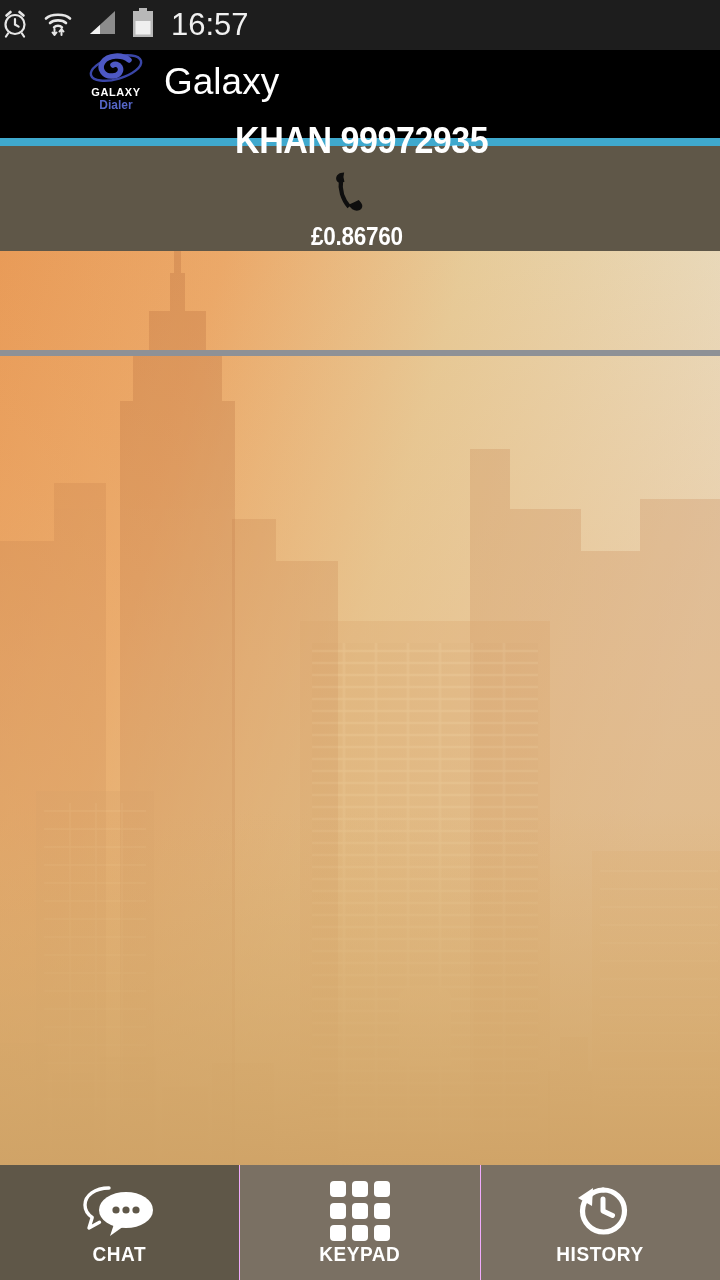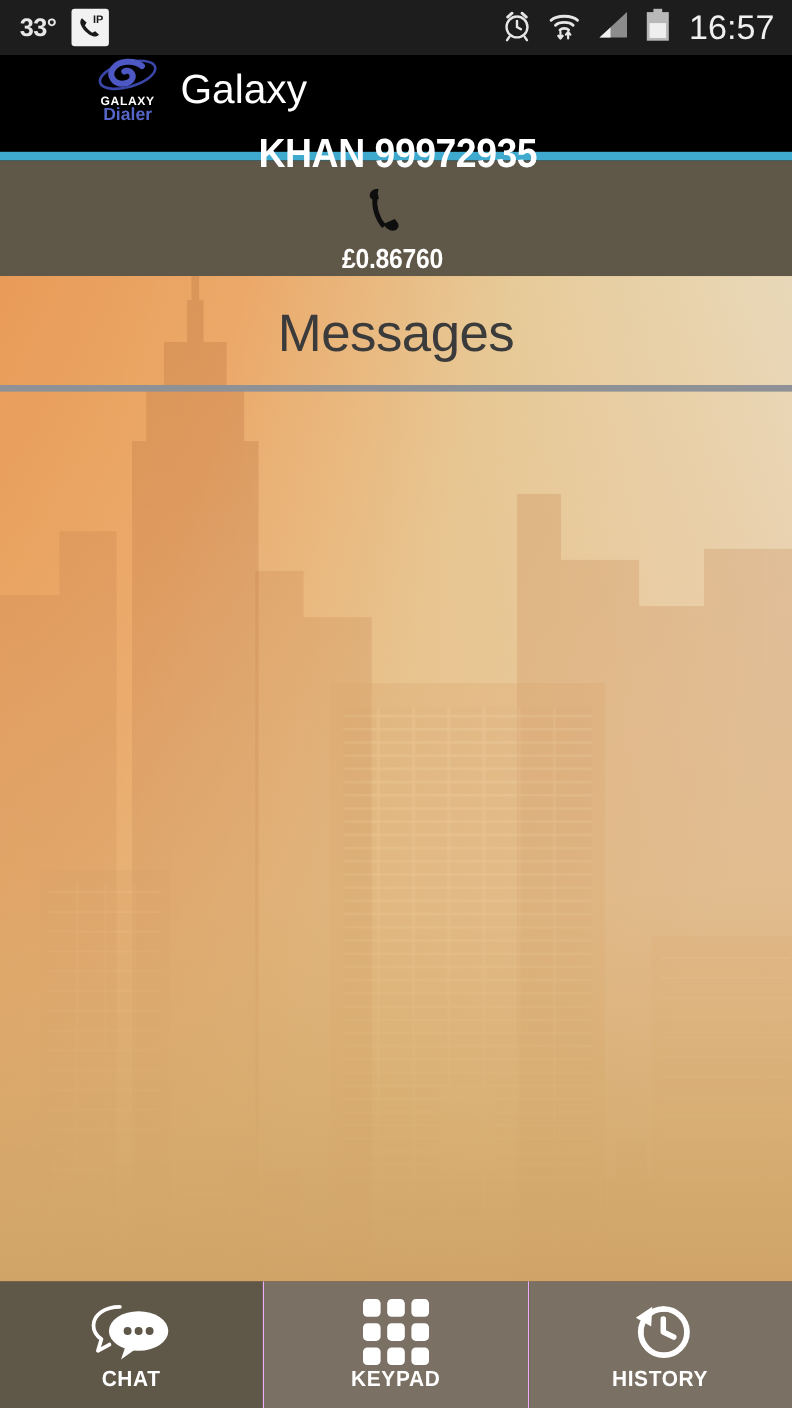--- a/index.html
+++ b/index.html
@@ -53,21 +53,21 @@
   .logo-swirl { position:absolute; top:0; left:0; }
   .logo-galaxy {
     position:absolute; bottom:15px; left:0;
     width:60px; text-align:center;
     color:#ffffff; font-size:11px; font-weight:bold;
     letter-spacing:0.6px; line-height:11px;
   }
   .logo-dialer {
     position:absolute; bottom:2px; left:0;
     width:60px; text-align:center;
-    color:#5566c8; font-size:16px; font-weight:bold;
+    color:#5566c8; font-size:12px; font-weight:bold;
     line-height:12px;
   }
   #apptitle {
     color:#ffffff; font-size:37px; font-weight:normal;
     margin-left:18px; letter-spacing:0px;
   }
 
   
   #accentline {
     position:absolute; top:138px; left:0;
@@ -151,29 +151,20 @@
     grid-template-rows:repeat(3,16px); gap:6px;
   }
   .keypad-key { background:#ffffff; border-radius:4px; }
 </style>
 </head>
 <body>
 
 <div id="screen">
 
   <div id="statusbar">
-    <div class="sb-left">
-      <span class="sb-temp">33°</span>
-      <span class="voip-badge">
-        <svg width="30" height="30" viewBox="0 0 30 30">
-          <path d="M7.5 6.5 C6 8 5.5 10 6.5 12.5 C8.2 16.8 12.5 21 17 22.8 C19.5 23.8 21.5 23.2 23 21.7 L19.6 18.3 L16.8 19.8 C14.6 18.5 11.5 15.4 10.2 13.2 L11.7 10.4 Z" fill="#1a1a1a"></path>
-          <text x="17.5" y="11" font-family="Liberation Sans, sans-serif" font-size="10" font-weight="bold" fill="#1a1a1a">IP</text>
-        </svg>
-      </span>
-    </div>
     <div class="sb-right">
       <span>
         <svg width="30" height="30" viewBox="0 0 30 30">
           <circle cx="15" cy="16.5" r="9.5" fill="none" stroke="#e6e6e6" stroke-width="2.2"></circle>
           <path d="M15 11 L15 16.5 L18.6 18.6" fill="none" stroke="#e6e6e6" stroke-width="2.2" stroke-linecap="round"></path>
           <path d="M6.5 7.5 L10.5 4" stroke="#e6e6e6" stroke-width="2.6" stroke-linecap="round"></path>
           <path d="M23.5 7.5 L19.5 4" stroke="#e6e6e6" stroke-width="2.6" stroke-linecap="round"></path>
           <path d="M8 25.5 L6 28.5" stroke="#e6e6e6" stroke-width="2.2" stroke-linecap="round"></path>
           <path d="M22 25.5 L24 28.5" stroke="#e6e6e6" stroke-width="2.2" stroke-linecap="round"></path>
         </svg>
@@ -390,23 +381,20 @@
         <rect x="212" y="812" width="62" height="102"></rect>
         <rect x="548" y="820" width="44" height="94"></rect>
         <rect x="560" y="786" width="28" height="128"></rect>
       </g>
 
       <rect x="0" y="0" width="720" height="914" fill="url(#haze)"></rect>
       <rect x="0" y="560" width="720" height="354" fill="url(#goldbtm)"></rect>
     </svg>
   </div>
 
-  <div id="titlestrip">
-    <span id="pagetitle">Messages</span>
-  </div>
   <div id="title-rule"></div>
 
   <div id="tabbar">
 
     <div class="tab active">
       <span class="tab-icon">
         <svg width="80" height="58" viewBox="0 0 80 58">
           <path d="M29 6 C15 6 5 13.5 5 23 C5 28 7.8 32.4 12.2 35.4 L9 46 L19.5 40.3" fill="none" stroke="#ffffff" stroke-width="3.4" stroke-linecap="round" stroke-linejoin="round"></path>
           <ellipse cx="46" cy="28" rx="27" ry="18" fill="#ffffff"></ellipse>
           <path d="M34 42 L30 54 L44 44 Z" fill="#ffffff"></path>

